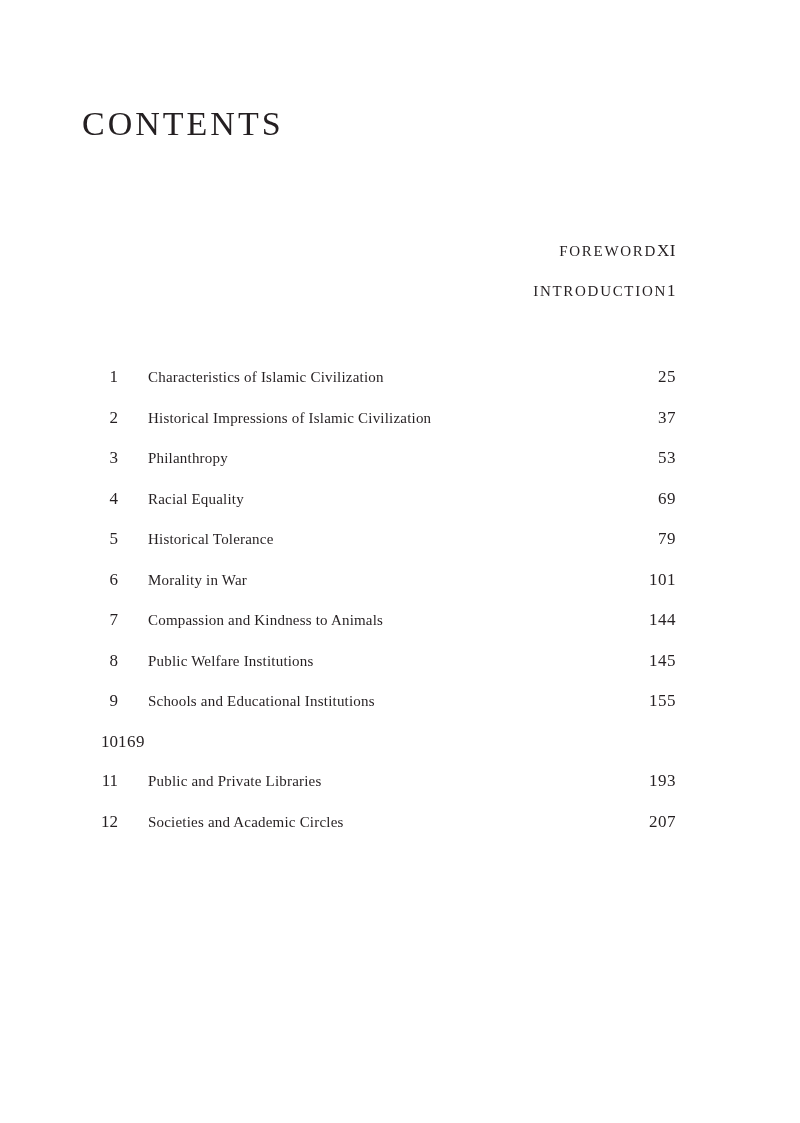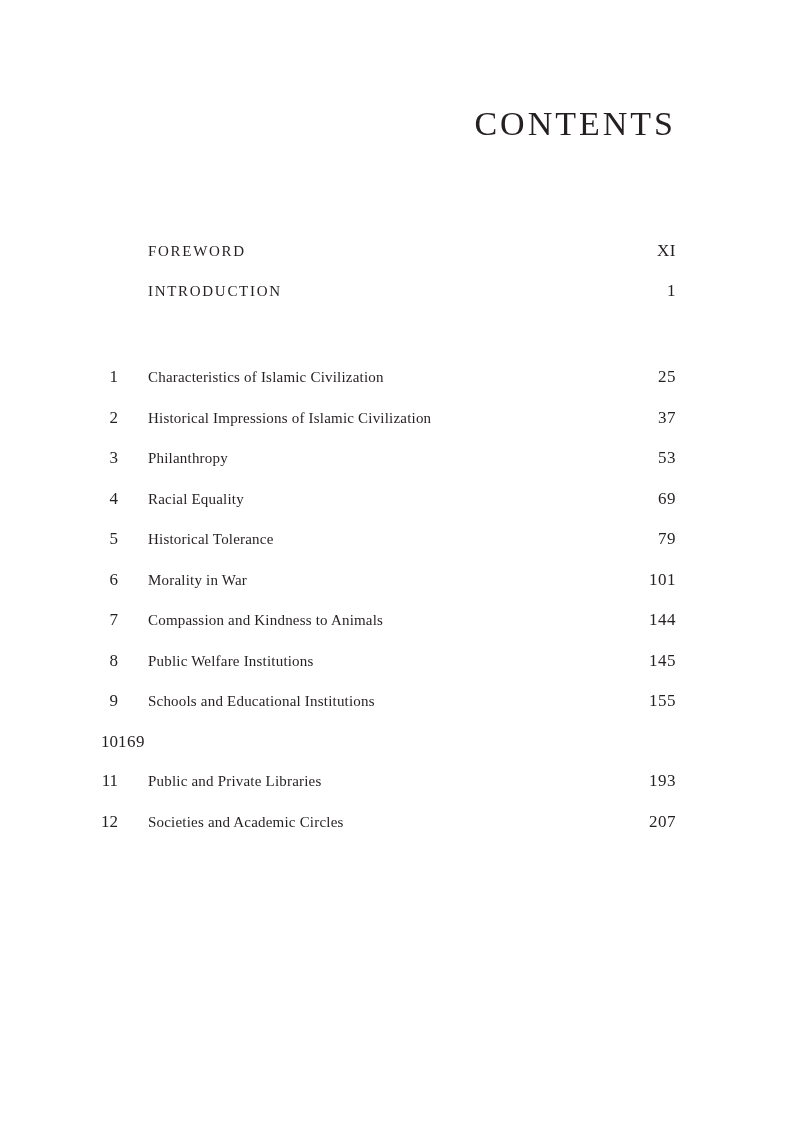--- a/index.html
+++ b/index.html
@@ -15,32 +15,31 @@
     padding: 0 124px 0 96px;
     overflow: hidden;
   }
   .page-title {
     margin: 0;
     padding-top: 103px;
     font-size: 34px;
     font-weight: 400;
     line-height: 42px;
     letter-spacing: 3px;
-    text-align: right;
+    text-align: left;
     
     margin-left: -14px;
   }
   .front-matter { margin-top: 86px; }
   .fm-row {
     display: flex;
     align-items: baseline;
-    justify-content: space-between;
+    justify-content: flex-end;
     line-height: 40px;
     margin-left: 52px; 
-    gap: 11px;
   }
   .fm-label {
     font-size: 15px;
     letter-spacing: 1.7px;
     word-spacing: 4px;
   }
   .pagenum {
     font-size: 17px;
     letter-spacing: 0.5px;
     font-feature-settings: "onum" 1;

